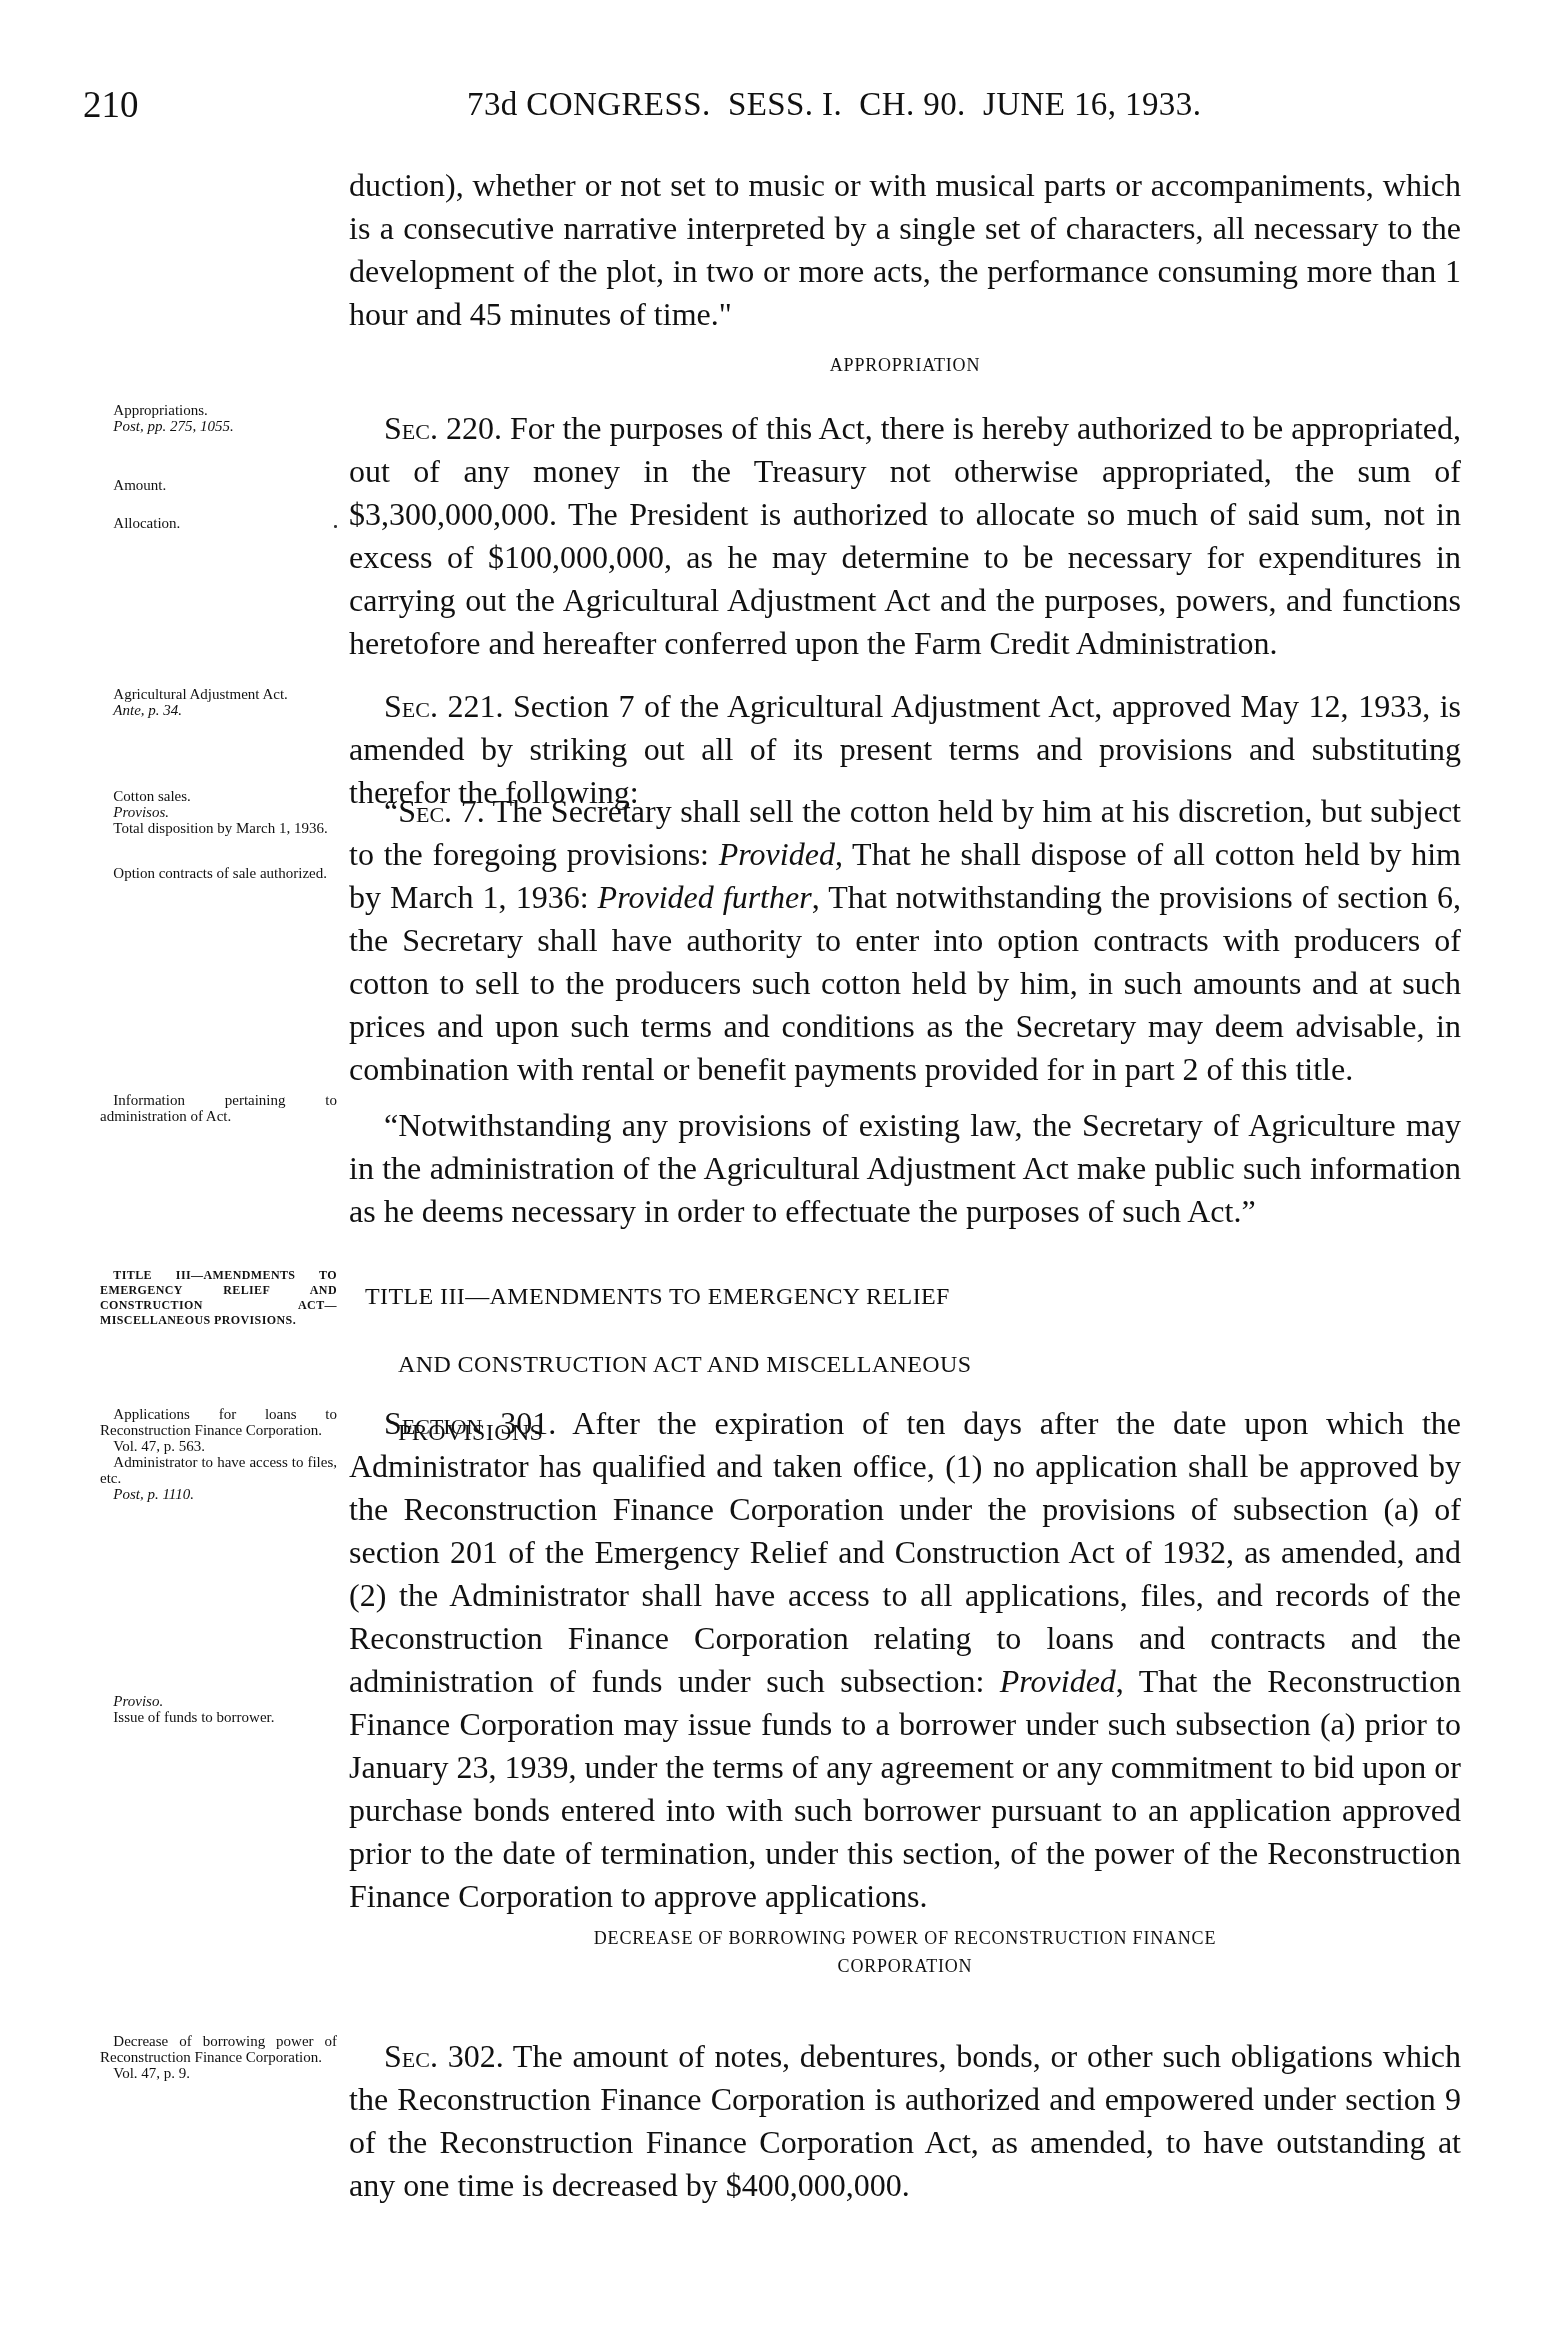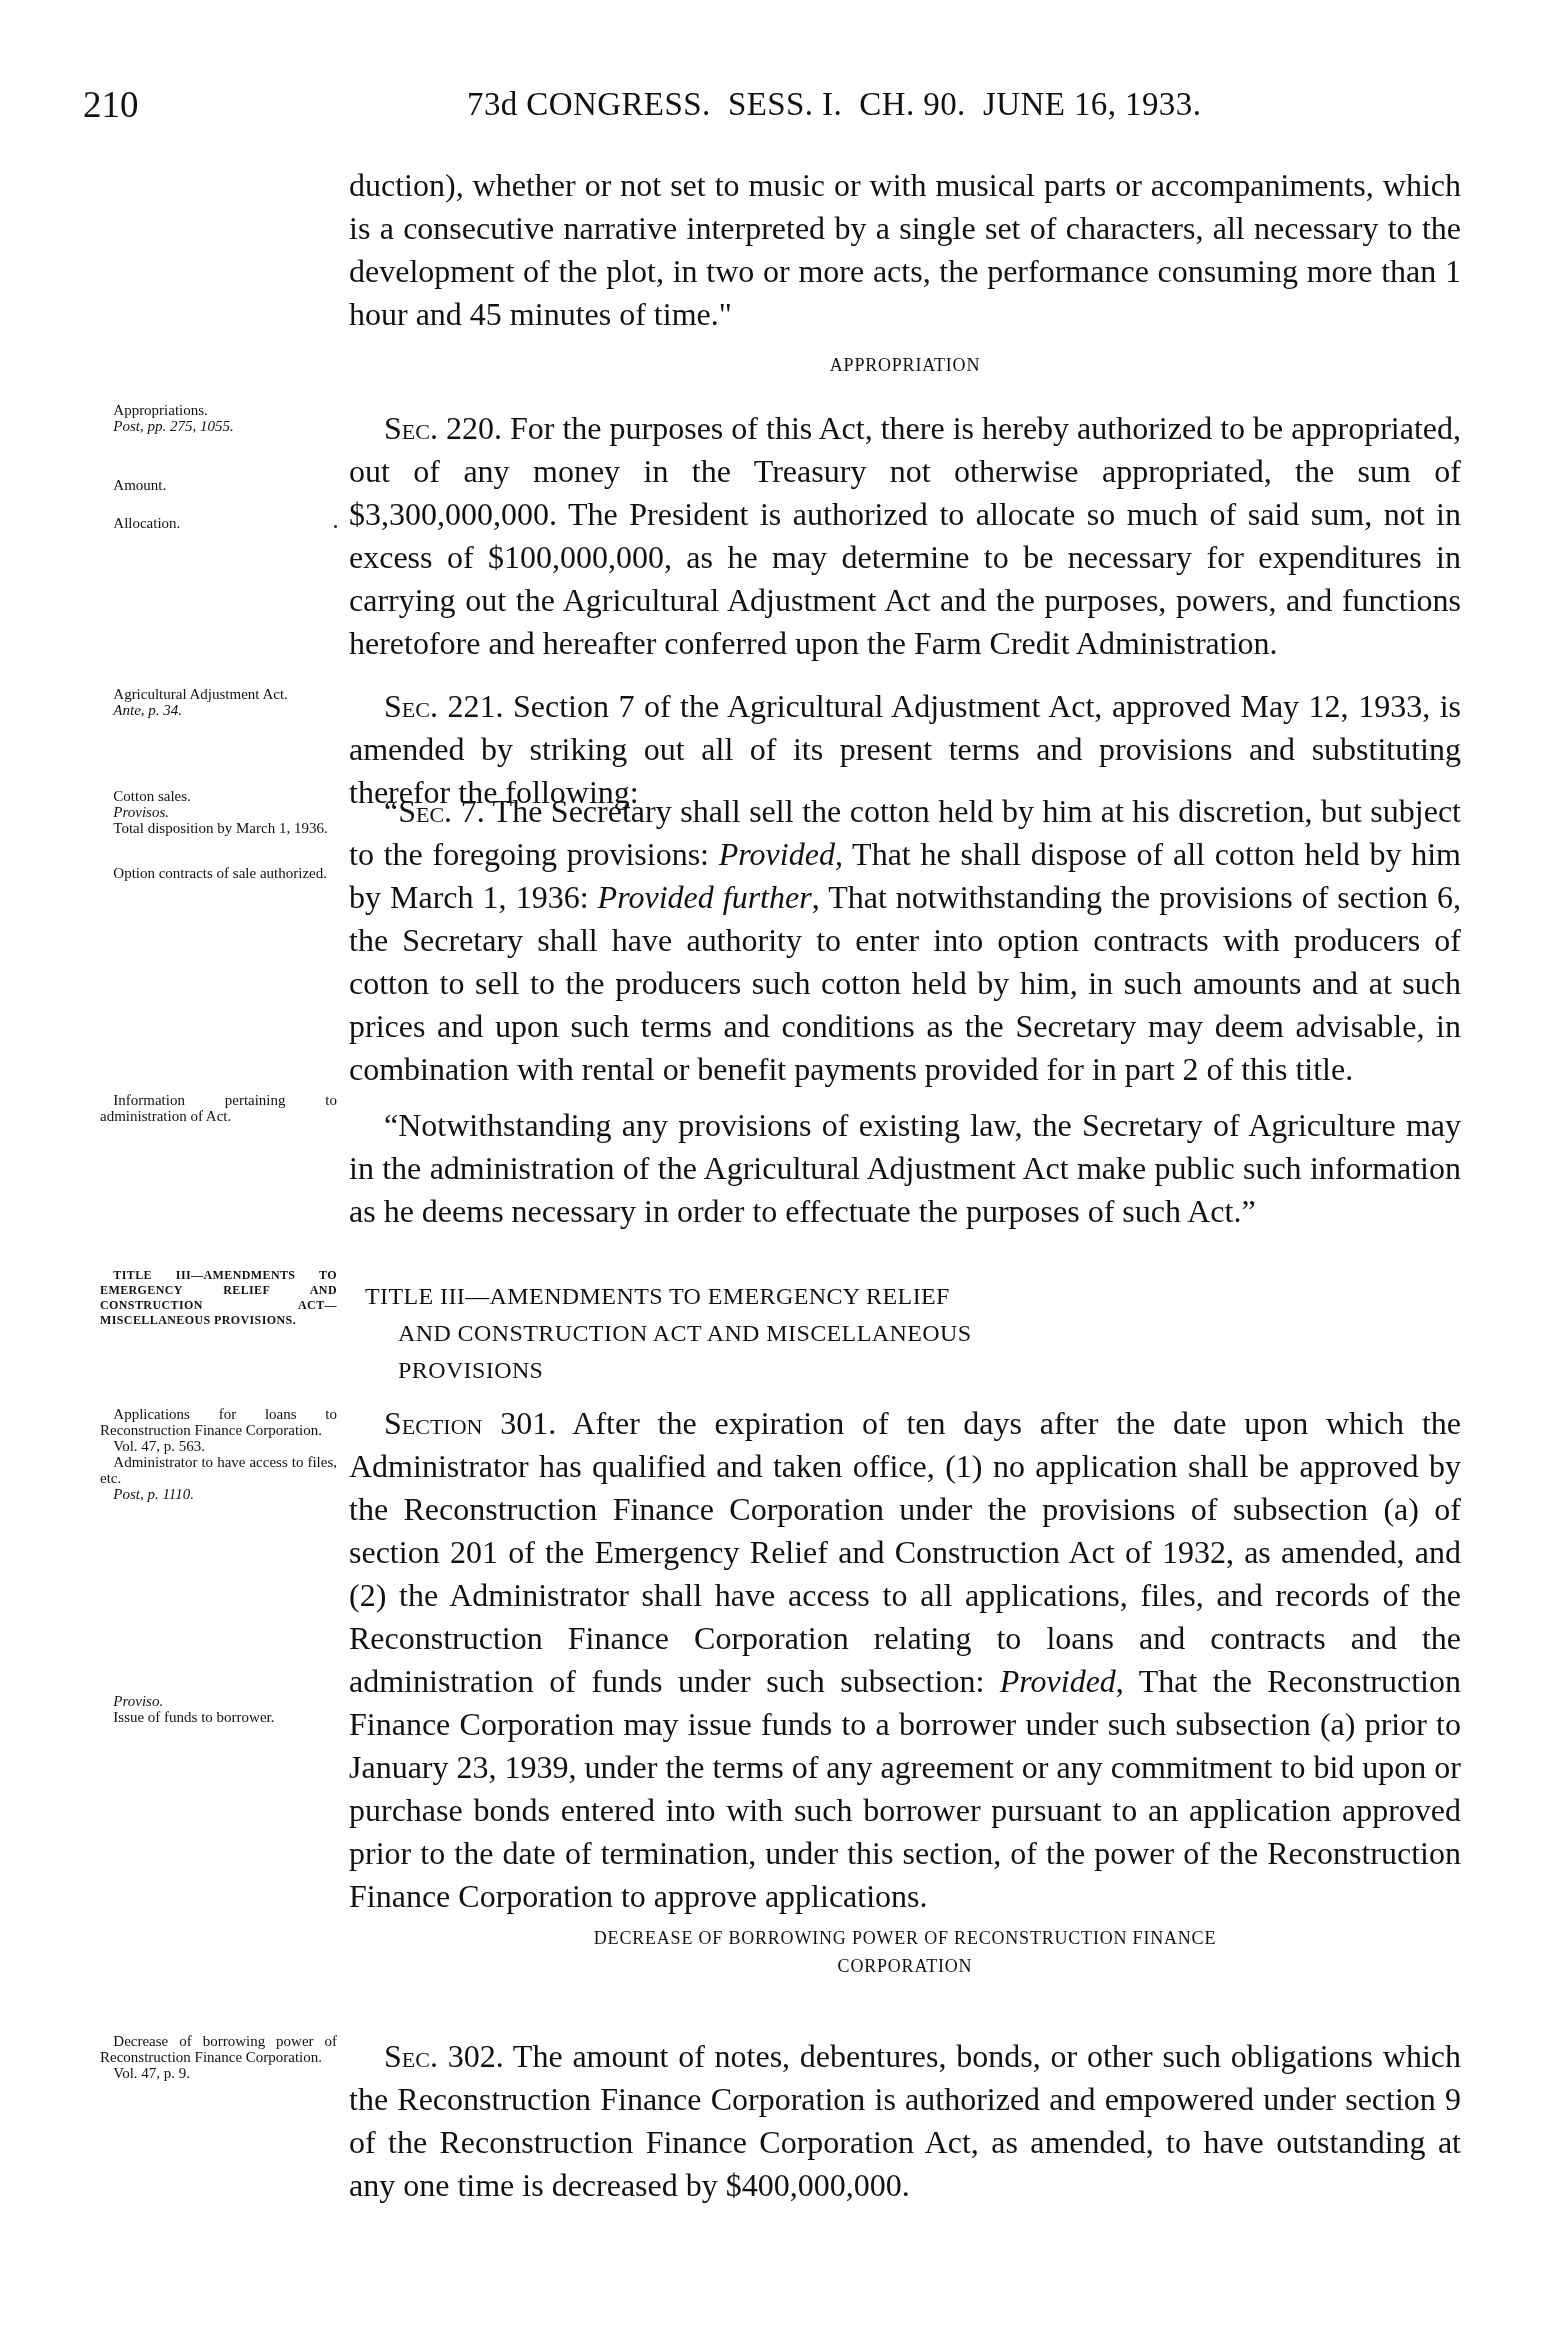--- a/index.html
+++ b/index.html
@@ -6,21 +6,21 @@
   body { width: 1561px; height: 2330px; position: relative; overflow: hidden; color: #111; font-family: "Liberation Serif", "DejaVu Serif", serif; }
   .page-number { position: absolute; left: 83px; top: 83px; font-size: 37px; line-height: 43px; }
   .running-head { position: absolute; left: 423px; top: 83px; width: 946px; font-size: 33px; line-height: 43px; letter-spacing: 0.4px; white-space: nowrap; margin-left: 44px; }
   .body-col { position: absolute; left: 349px; width: 1112px; font-size: 32px; line-height: 43px; text-align: justify; }
   .body-col p { margin: 0; }
   .indent { text-indent: 35px; }
   .smallcaps { font-variant: small-caps; }
   .it { font-style: italic; }
   .heading-small { position: absolute; left: 349px; width: 1112px; text-align: center; font-size: 18px; line-height: 25px; letter-spacing: 0.8px; }
   .title-heading { position: absolute; left: 365px; width: 1079px; font-size: 24px; line-height: 37px; text-align: left; letter-spacing: 0.4px; }
-  .title-heading .ln2 { padding-left: 33px; display: block; }
+  .title-heading .ln2 { padding-left: 33px; display: block; margin-top: 31px; }
   .margin-note { position: absolute; left: 100px; width: 237px; font-size: 15px; line-height: 16px; text-align: justify; }
   .margin-note .first { text-indent: 13.3px; display: block; }
   .margin-note .sub { display: block; padding-left: 13.3px; }
   .margin-note.caps { font-size: 12px; line-height: 15px; letter-spacing: 0.4px; font-weight: bold; }
   .dot { position: absolute; left: 334px; top: 525px; width: 2.5px; height: 2.5px; background: #333; border-radius: 50%; }
 </style>
 </head>
 <body>
 
 <div class="page-number">210</div>

